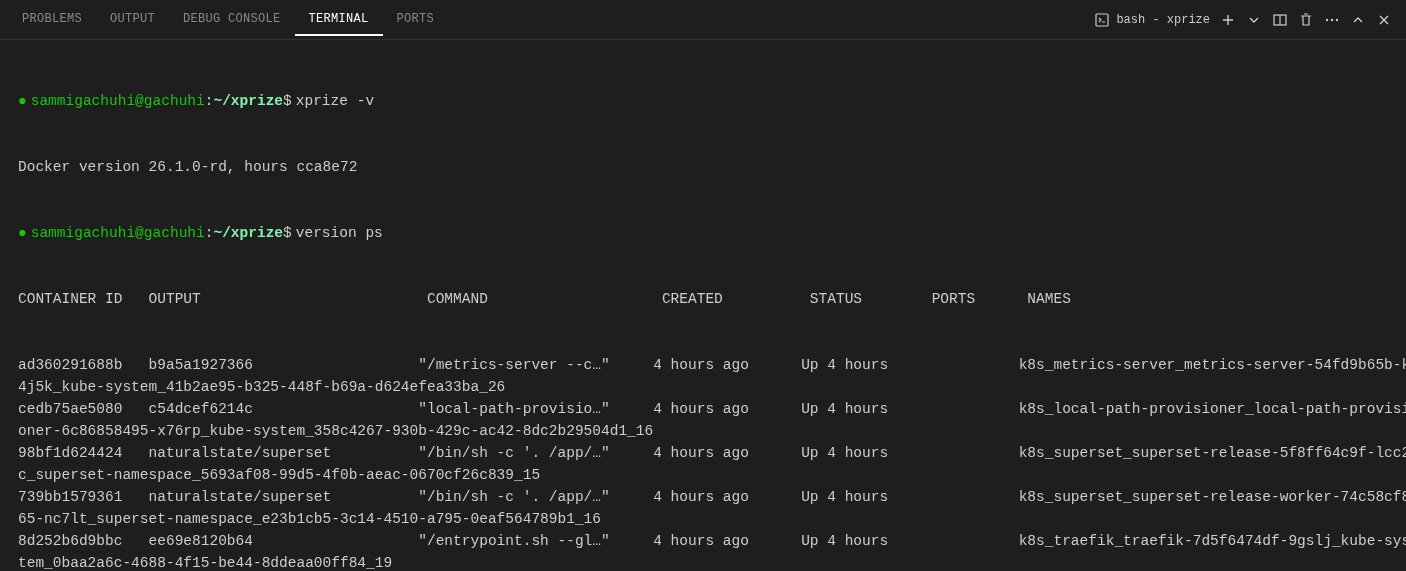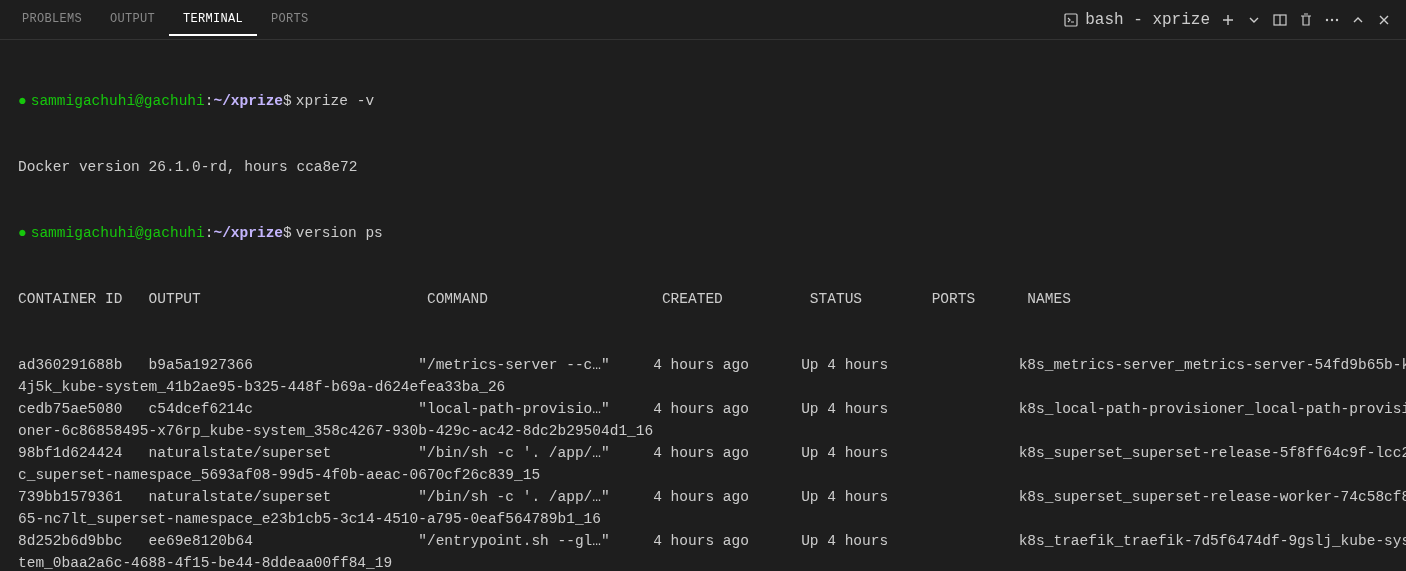--- a/index.html
+++ b/index.html
@@ -39,21 +39,21 @@
       display: flex;
       align-items: center;
       gap: 10px;
       padding-right: 6px;
     }
     .shell-label {
       display: flex;
       align-items: center;
       gap: 6px;
       color: #ccc;
-      font-size: 16px;
+      font-size: 12px;
       text-align: right;
     }
     .icon-btn {
       color: #ccc;
       cursor: pointer;
       display: inline-flex;
       align-items: center;
       justify-content: center;
       width: 16px;
       height: 16px;
@@ -63,34 +63,35 @@
       padding: 6px 18px 0 18px;
       line-height: 22px;
       font-size: 14.5px;
       white-space: pre;
       overflow: hidden;
     }
     .prompt-line { display: flex; align-items: center; gap: 0; }
     .bullet { color: #16c60c; margin-right: 4px; }
     .user { color: #16c60c; font-weight: normal; }
     .colon { color: #cccccc; }
-    .path { color: #c4b5fd; font-weight: bold; }
+    .path { color: #86efac; font-weight: bold; }
     .dollar { color: #cccccc; }
     .cmd { color: #cccccc; margin-left: 4px; }
     .out { color: #cccccc; white-space: pre; }
     .header-row { color: #cccccc; white-space: pre; }
     .row { color: #cccccc; white-space: pre; }
   </style>
 </head>
 <body>
 
 <div class="tab-bar">
   <div class="tabs">
     <div class="tab">PROBLEMS</div>
     <div class="tab">OUTPUT</div>
+    <div class="tab">DEBUG CONSOLE</div>
     <div class="tab active">TERMINAL</div>
     <div class="tab">PORTS</div>
   </div>
   <div class="tab-bar-right">
     <div class="shell-label">
       <span class="icon-btn">
         <svg viewBox="0 0 16 16" fill="none" stroke="#ccc" stroke-width="1.2">
             <rect x="2" y="2" width="12" height="12" rx="1"></rect>
             <path d="M5 6l2 2-2 2M8 10h3"></path>
           </svg>

